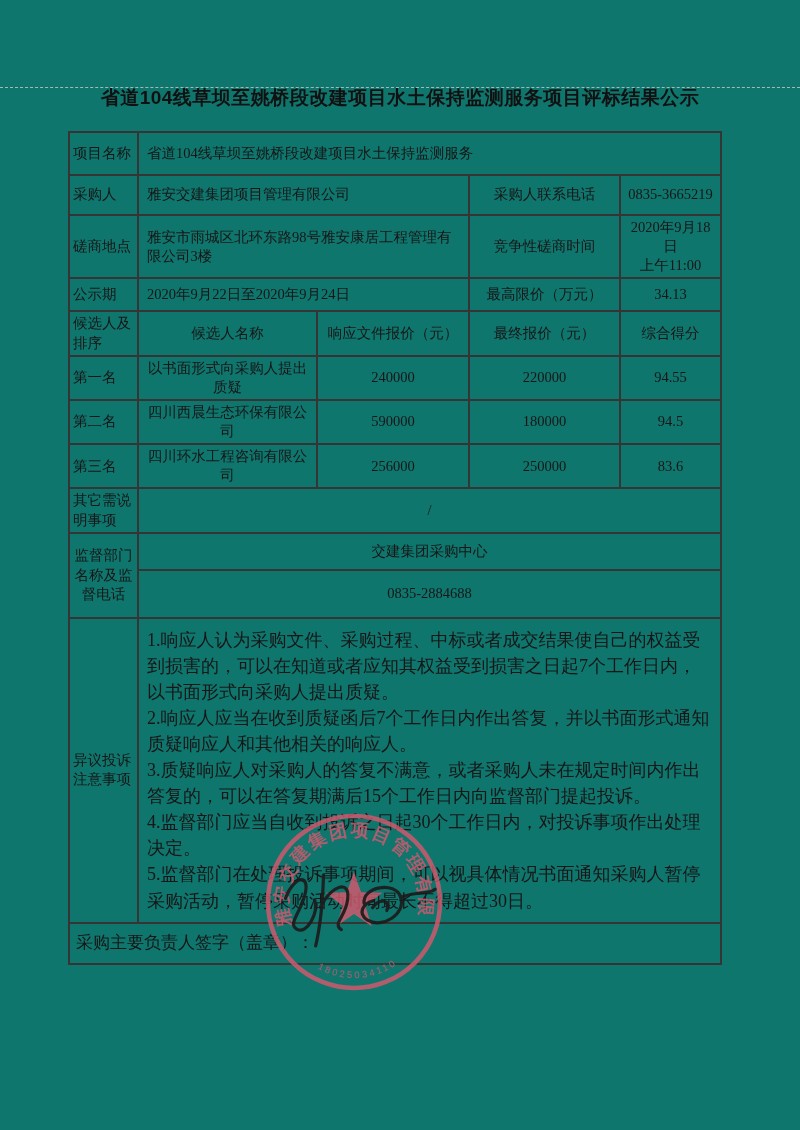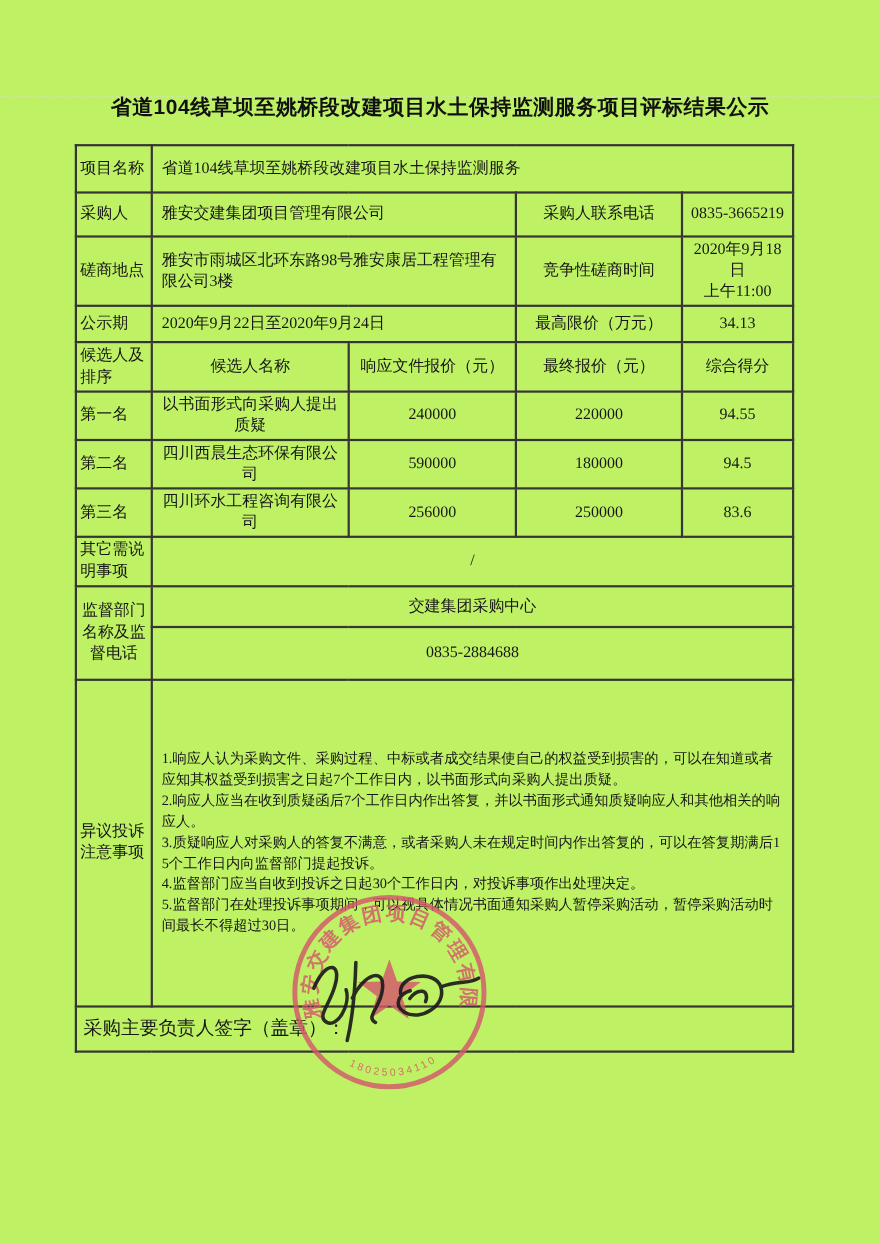--- a/index.html
+++ b/index.html
@@ -1,33 +1,33 @@
 <!DOCTYPE html>
 <html><head>
 <meta charset="utf-8">
 <style>
   html,body{margin:0;padding:0;background:#ffffff;}
-  .page{position:relative;width:800px;height:1130px;background:#bef264;
+  .page{position:relative;width:800px;height:1130px;background:#0f766e;
         font-family:"Liberation Serif",serif;color:#161616;overflow:hidden;}
   .noise-line{position:absolute;top:87px;left:0;width:100%;height:0;
         border-top:1px dashed #dcdcd8;opacity:.7;}
   .doc-title{position:absolute;top:85px;left:0;width:100%;text-align:center;
         font-family:"Liberation Sans",sans-serif;font-weight:700;font-size:19px;
         letter-spacing:.5px;color:#111;}
   table.main{position:absolute;left:68px;top:131px;width:652px;
         border-collapse:collapse;table-layout:fixed;padding-left:11px;}
   td{border:2px solid #353535;font-size:14.5px;line-height:1.32;
      padding:2px 5px;vertical-align:middle;word-break:break-all;color:#161616;}
   td.lbl{padding:2px 3px;text-align:left;}
   td.lbl-c{padding:2px 3px;text-align:center;}
   td.ctr{text-align:center;}
   td.val{padding:2px 8px;}
   td.prewrap{white-space:pre-line;text-align:center;}
   td.obj{padding:8px 8px;vertical-align:middle;}
-  td.obj p{margin:0;line-height:1.45;font-size:13px;}
+  td.obj p{margin:0;line-height:1.45;font-size:18px;}
   td.sig{padding:2px 6px;font-size:17px;}
   .overlay{position:absolute;pointer-events:none;}
 </style>
 </head>
 <body>
 
 <div class="page">
 
   <div class="noise-line"></div>
 

